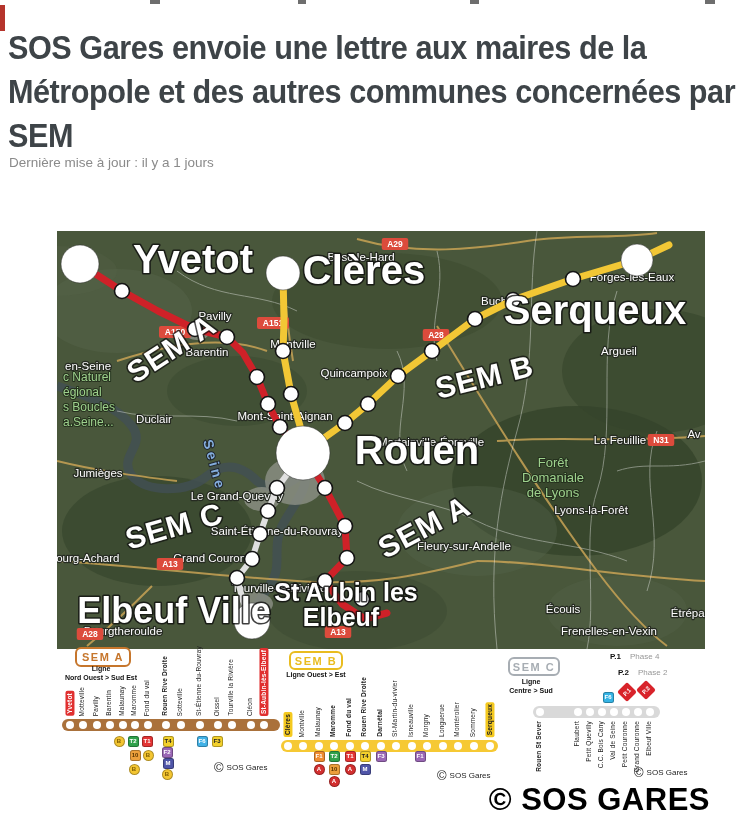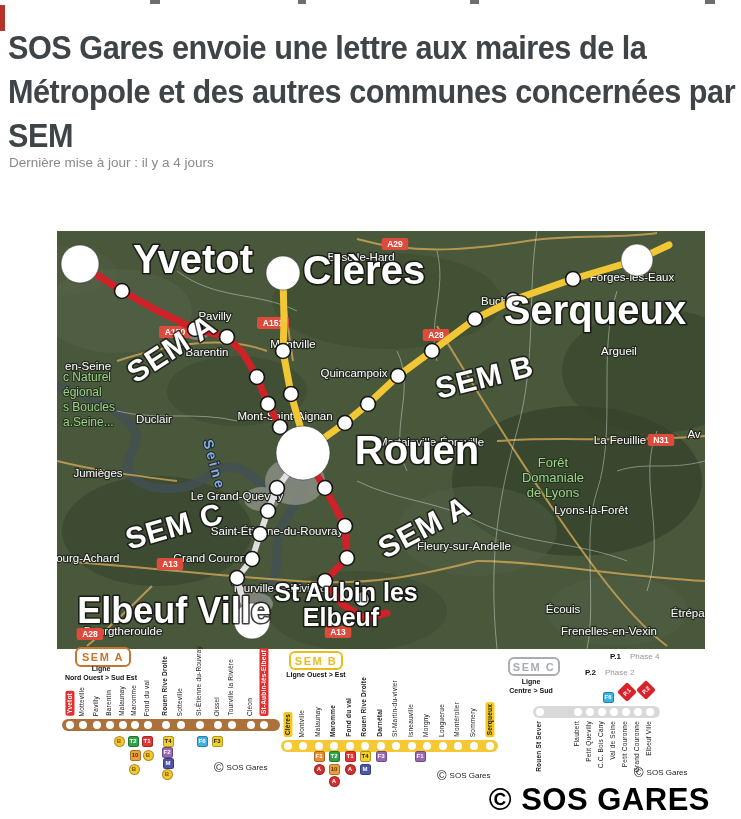--- a/index.html
+++ b/index.html
@@ -56,21 +56,21 @@
 <div class="frag" style="left:298px;width:8px;"></div>
 <div class="frag" style="left:470px;width:9px;"></div>
 <div class="frag" style="left:705px;width:10px;"></div>
 
 <h1 id="headline">
   <div class="hline">SOS Gares envoie une lettre aux maires de la</div>
   <div class="hline">Métropole et des autres communes concernées par le</div>
   <div class="hline">SEM</div>
 </h1>
 
-<div id="meta">Dernière mise à jour : il y a 4 jours</div>
+<div id="meta">Dernière mise à jour : il y a 1 jours</div>
 
 <div id="map-wrap">
   <svg id="map-svg" viewBox="0 0 648 418" width="648" height="418" xmlns="http://www.w3.org/2000/svg">
     <rect width="648" height="418" fill="#49573b"></rect>
     <g>
       <ellipse cx="520" cy="250" rx="125" ry="75" fill="#2f3f27" opacity=".65"></ellipse>
       <ellipse cx="600" cy="140" rx="95" ry="62" fill="#36452c" opacity=".6"></ellipse>
       <ellipse cx="100" cy="300" rx="95" ry="55" fill="#31412a" opacity=".55"></ellipse>
       <ellipse cx="330" cy="70" rx="115" ry="48" fill="#3c4b30" opacity=".55"></ellipse>
       <ellipse cx="60" cy="80" rx="75" ry="42" fill="#55644a" opacity=".5"></ellipse>
@@ -303,21 +303,21 @@
     <div class="chip" style="left: 359.5px; top: 763.5px; background: rgb(79, 85, 168); color: rgb(255, 255, 255);">M</div>
     <div class="chip circle" style="left: 328.5px; top: 775.5px; background: rgb(211, 47, 47); color: rgb(255, 255, 255);">A</div>
     <div class="credit" style="left: 437px; top: 769px;">
       <span class="c">©</span>
       <span>SOS Gares</span>
     </div>
     <div class="lineb" style="left: 508px; top: 657px; width: 48px; height: 15px; border-color: rgb(167, 173, 179); color: rgb(167, 173, 179);">SEM C</div>
     <div class="sub" style="left: 531px; top: 677px;">Ligne</div>
     <div class="sub" style="left: 531px; top: 686px;">Centre &gt; Sud</div>
     <div class="leg" style="left: 610px; top: 652px;"><b>P.1</b><span>Phase 4</span></div>
-    <div class="leg" style="left: 585px; top: 668px;"><b>P.2</b><span>Phase 2</span></div>
+    <div class="leg" style="left: 618px; top: 668px;"><b>P.2</b><span>Phase 2</span></div>
     <div class="bar" style="left: 533px; top: 706px; width: 127px; height: 12px; background: rgb(217, 217, 217);"></div>
     <div class="dot" style="left: 536px; top: 708px;"></div>
     <div class="vlab bold" style="left: 535px; top: 721px;">Rouen St Sever</div>
     <div class="dot" style="left: 574px; top: 708px;"></div>
     <div class="vlab" style="left: 573px; top: 721px;">Flaubert</div>
     <div class="dot" style="left: 586px; top: 708px;"></div>
     <div class="vlab" style="left: 585px; top: 721px;">Petit Quevilly</div>
     <div class="dot" style="left: 598px; top: 708px;"></div>
     <div class="vlab" style="left: 597px; top: 721px;">C.C. Bois Cany</div>
     <div class="dot" style="left: 610px; top: 708px;"></div>

